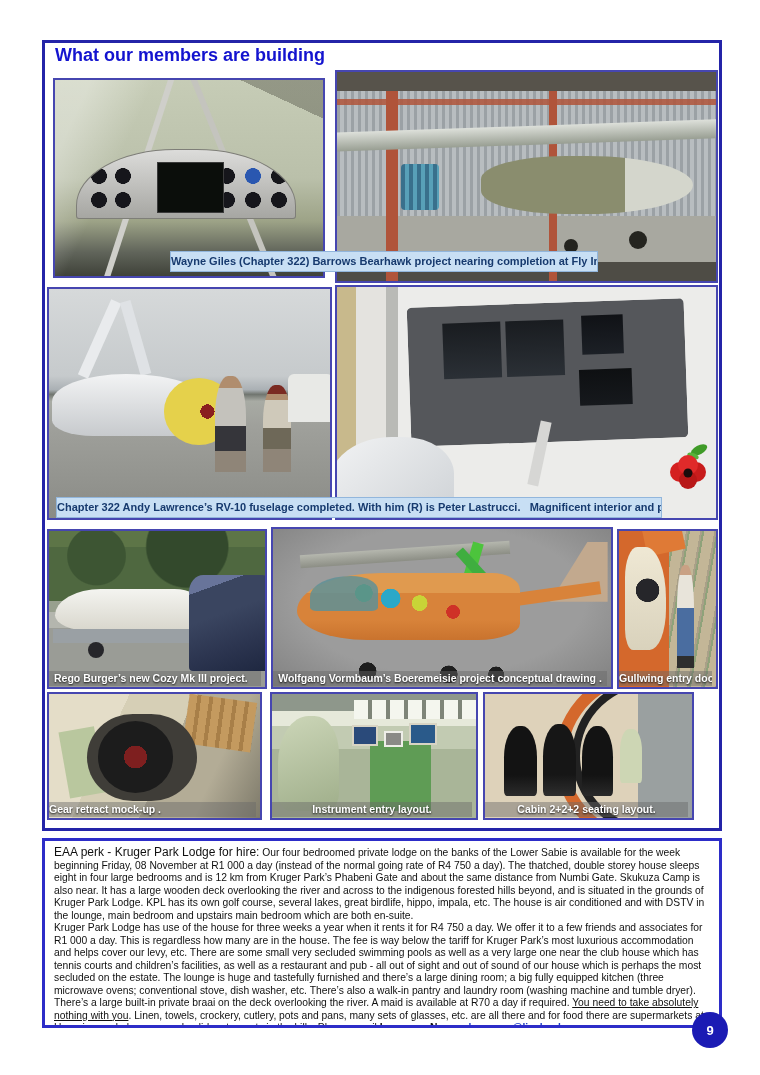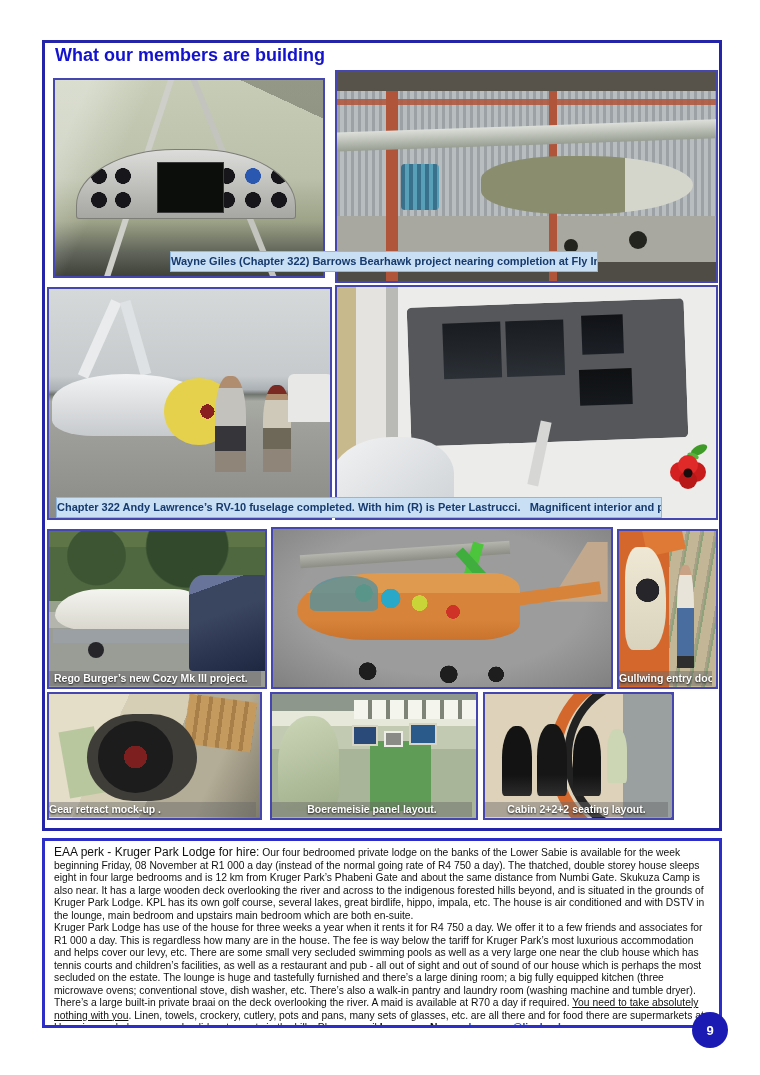--- a/index.html
+++ b/index.html
@@ -177,21 +177,21 @@
   .pI-win { left:40%; top:5%; width:60%; height:15%;
     background:repeating-linear-gradient(90deg,#f4f6ee 0 14px,#7e8578 14px 18px); }
   .pI-seat { left:3%; top:18%; width:30%; height:76%; border-radius:50% 40% 20% 20%;
     background:linear-gradient(160deg,#ccd6b8,#9fae8a); }
   .pI-panel { left:48%; top:38%; width:30%; height:56%; background:#5f9c55; }
   .pI-scr1 { left:39%; top:25%; width:13%; height:17%; background:#2a4a7a; border:2px solid #d8d4c4; }
   .pI-scr2 { left:67%; top:23%; width:14%; height:18%; background:#2a5a8a; border:2px solid #d8d4c4; }
   .pI-scr3 { left:55%; top:30%; width:9%; height:13%; background:#8a8a86; border:2px solid #eeeee8; }
 
   
-  #photoJ { left:483px; top:692px; width:191px; height:128px;
+  #photoJ { left:483px; top:692px; width:211px; height:128px;
     background:linear-gradient(90deg,#ded2ba 0 74%,#9aa0a0 74% 100%); }
   .pJ-ring  { right:-26%; top:-22%; width:92%; height:146%; border:12px solid #d4682c; border-radius:50%; }
   .pJ-ring2 { right:-22%; top:-14%; width:80%; height:128%; border:8px solid #222; border-radius:50%; }
   .pJ-s1 { left:9%;  top:26%; width:16%; height:56%; border-radius:45% 45% 8% 8%;
     background:linear-gradient(180deg,#131313 0 70%,#2c2c2c); }
   .pJ-s2 { left:28%; top:24%; width:16%; height:58%; border-radius:45% 45% 8% 8%;
     background:linear-gradient(180deg,#161616 0 70%,#2e2e2e); }
   .pJ-s3 { left:47%; top:26%; width:15%; height:56%; border-radius:45% 45% 8% 8%;
     background:linear-gradient(180deg,#131313 0 70%,#2a2a2a); }
   .pJ-head { left:65%; top:28%; width:11%; height:44%; background:#cdd6b4; border-radius:40% 40% 10% 10%; }
@@ -252,20 +252,21 @@
   <span class="ovl left">Rego Burger’s new Cozy Mk III project.</span>
 </div>
 <div class="photo" id="photoF">
   <div class="pF-wing"></div>
   <div class="pF-prop1"></div>
   <div class="pF-prop2"></div>
   <div class="pF-tail"></div>
   <div class="pF-boom"></div>
   <div class="pF-fus"></div>
   <div class="pF-canopy"></div>
+  <span class="ovl">Wolfgang Vormbaum’s Boeremeisie project conceptual drawing .</span>
 </div>
 <div class="photo" id="photoG">
   <div class="pG-doorup"></div>
   <div class="pG-open"></div>
   <div class="pG-man"></div>
   <span class="ovl">Gullwing entry door.</span>
 </div>
 
 <div class="photo" id="photoH">
   <div class="pH-wood"></div>
@@ -274,21 +275,21 @@
   <div class="pH-tire"></div>
   <span class="ovl right">Gear retract mock-up .</span>
 </div>
 <div class="photo" id="photoI">
   <div class="pI-win"></div>
   <div class="pI-seat"></div>
   <div class="pI-panel"></div>
   <div class="pI-scr1"></div>
   <div class="pI-scr2"></div>
   <div class="pI-scr3"></div>
-  <span class="ovl">Boeremeisie panel layout.</span>
+  <span class="ovl">Instrument entry layout.</span>
 </div>
 <div class="photo" id="photoJ">
   <div class="pJ-ring"></div>
   <div class="pJ-ring2"></div>
   <div class="pJ-s1"></div>
   <div class="pJ-s2"></div>
   <div class="pJ-s3"></div>
   <div class="pJ-head"></div>
   <span class="ovl">Cabin 2+2+2 seating layout.</span>
 </div>

